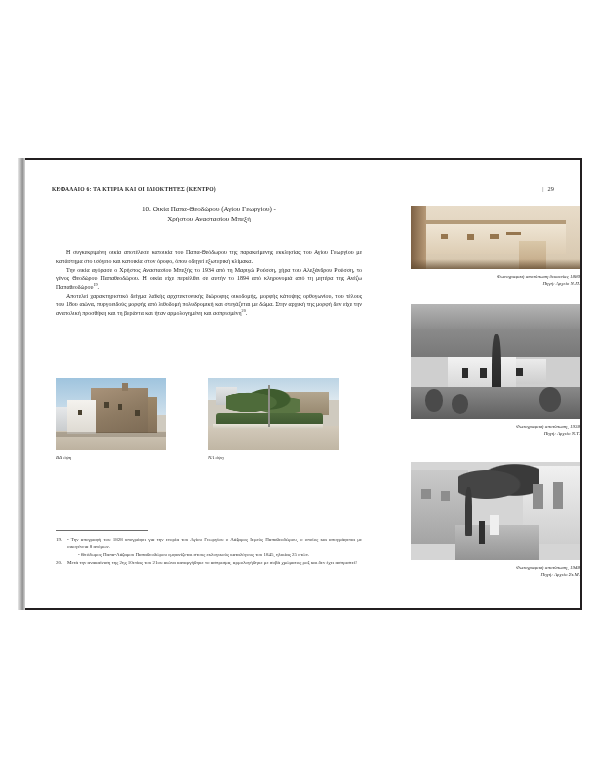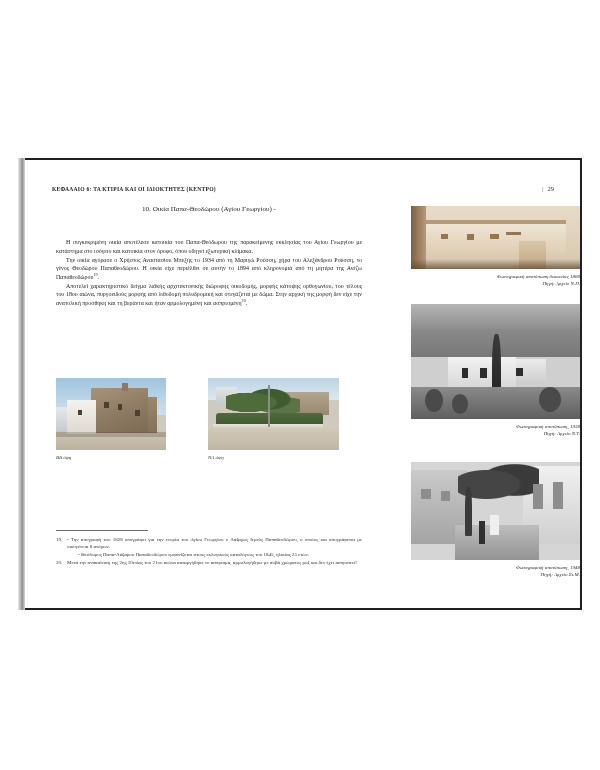--- a/index.html
+++ b/index.html
@@ -265,20 +265,21 @@
 
     <div class="running-head">ΚΕΦΑΛΑΙΟ 6: ΤΑ ΚΤΙΡΙΑ ΚΑΙ ΟΙ ΙΔΙΟΚΤΗΤΕΣ (ΚΕΝΤΡΟ)</div>
     <div class="folio">
       <span class="bar">|</span><span>29</span>
     </div>
 
     <div id="text-column">
 
       <div class="article-title">
         <span class="line">10. Οικία Παπα-Θεοδώρου (Αγίου Γεωργίου) -</span>
+        <span class="line">Χρήστου Αναστασίου Μπεξή</span>
       </div>
 
       <p class="body-par">
         <span>Η συγκεκριμένη οικία αποτέλεσε κατοικία του Παπα-Θεόδωρου της παρακείμενης εκκλησίας του Αγίου Γεωργίου με κατάστημα στο ισόγειο και κατοικία στον όροφο, όπου οδηγεί εξωτερική κλίμακα.</span>
       </p>
 
       <p class="body-par">
         <span>Την οικία αγόρασε ο Χρήστος Αναστασίου Μπεξής το 1934 από τη Μαριγώ Ρούσση, χήρα του Αλεξάνδρου Ρούσση, το γένος Θεοδώρου Παπαθεοδώρου. Η οικία είχε περιέλθει σε αυτήν το 1894 από κληρονομιά από τη μητέρα της Ανέζω Παπαθεοδώρου</span><sup>19</sup>.
       </p>
 

